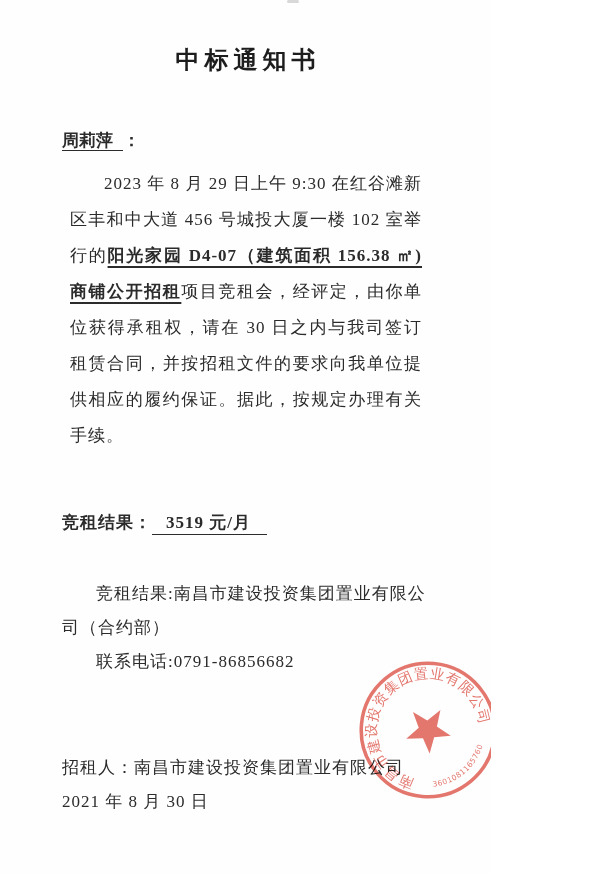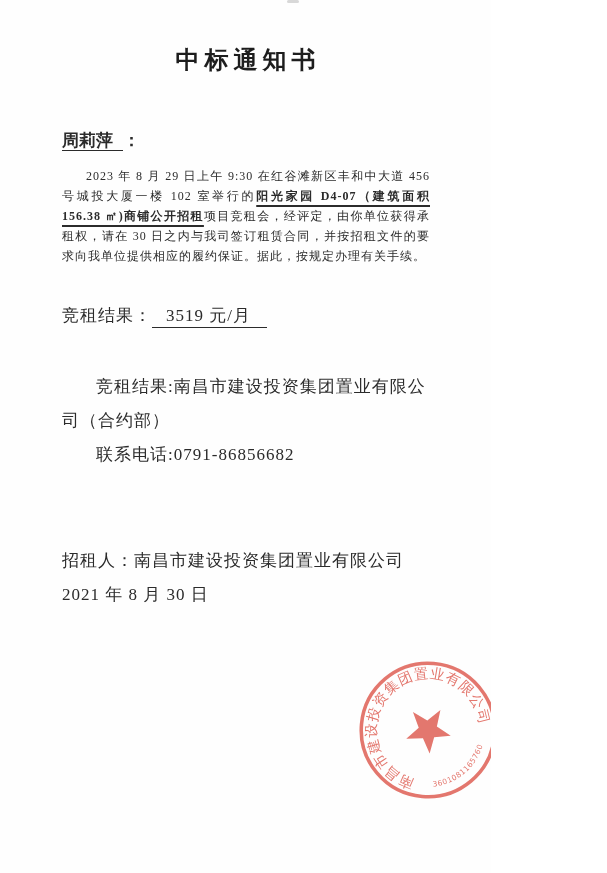--- a/index.html
+++ b/index.html
@@ -36,40 +36,40 @@
     line-height: 22px;
     font-size: 17px;
     font-weight: bold;
   }
   .greeting .name {
     border-bottom: 1.5px solid #2b2b2b;
     padding-right: 10px;
     margin-top: 28px;
   }
   .para {
-    margin: 0;
-    font-size: 12px;
-    line-height: 20px;
+    margin: 8px;
+    font-size: 17px;
+    line-height: 36px;
     letter-spacing: 1px;
     text-align: justify;
     text-indent: 2em;
   }
   .para1 { margin-top: 14px; }
   .highlight {
     font-weight: bold;
     text-decoration: underline;
     text-decoration-thickness: 1.5px;
     text-underline-offset: 5px;
   }
   .result-line {
-    margin-top: 33px;
+    margin-top: 52px;
     font-size: 17px;
     line-height: 34px;
     letter-spacing: 1px;
-    font-weight: normal;
+    font-weight: bold;
   }
   .result-line .value {
     border-bottom: 1.5px solid #2b2b2b;
     padding: 0 16px 2px 14px;
   }
   .notice-block { margin-top: 37px; }
   .indent-line {
     margin: 0;
     font-size: 17px;
     line-height: 34px;

